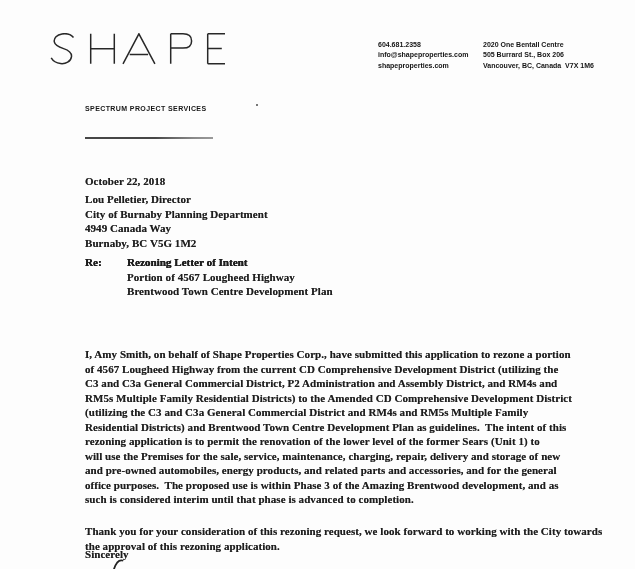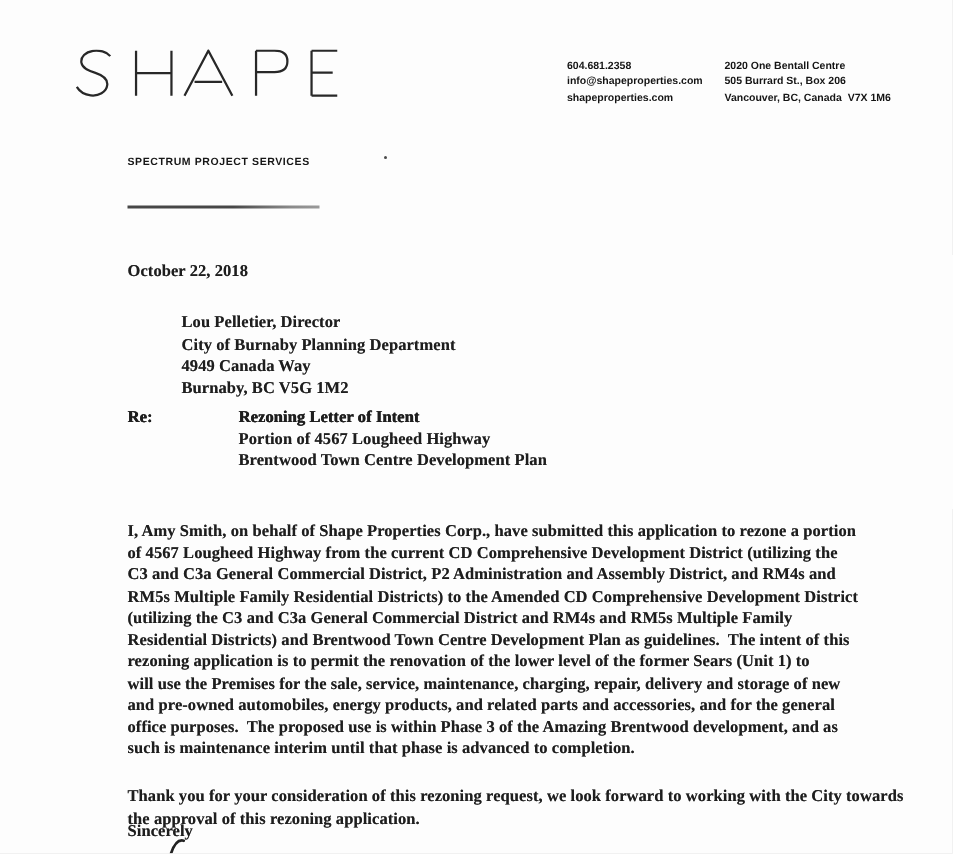--- a/index.html
+++ b/index.html
@@ -40,22 +40,22 @@
   .contact div { white-space:pre; }
   
   .tblock { position:absolute; left:85px; }
   .tline {
     font-size:11px; line-height:14.55px; font-weight:bold;
     letter-spacing:.05px; white-space:pre;
     text-shadow:0 0 .35px rgba(20,20,20,.6);
   }
   .heavy .tline, .tline.heavy { text-shadow:.3px 0 0 #1e1e1e, 0 0 .4px rgba(0,0,0,.65); }
   .date-block      { top:174px; }
-  .recipient-block { top:208px;margin-left:36px; }
-  .re-block        { top:271px; display:flex;gap:32px; }
+  .recipient-block { top:192px; }
+  .re-block        { top:255px; display:flex; }
   .re-label        { width:42px; flex:0 0 42px; }
   .body1-block     { top:347px; }
   .body2-block     { top:524px; }
   .closing-block   { top:547px; }
   .signature { position:absolute; left:112px; top:557px; }
   .signature path { fill:none; stroke:#232323; stroke-width:1.8; stroke-linecap:round; }
 </style>
 </head>
 <body>
 
@@ -116,21 +116,21 @@
     <div class="tline">I, Amy Smith, on behalf of Shape Properties Corp., have submitted this application to rezone a portion</div>
     <div class="tline">of 4567 Lougheed Highway from the current CD Comprehensive Development District (utilizing the</div>
     <div class="tline">C3 and C3a General Commercial District, P2 Administration and Assembly District, and RM4s and</div>
     <div class="tline">RM5s Multiple Family Residential Districts) to the Amended CD Comprehensive Development District</div>
     <div class="tline">(utilizing the C3 and C3a General Commercial District and RM4s and RM5s Multiple Family</div>
     <div class="tline">Residential Districts) and Brentwood Town Centre Development Plan as guidelines.  The intent of this</div>
     <div class="tline">rezoning application is to permit the renovation of the lower level of the former Sears (Unit 1) to</div>
     <div class="tline">will use the Premises for the sale, service, maintenance, charging, repair, delivery and storage of new</div>
     <div class="tline">and pre-owned automobiles, energy products, and related parts and accessories, and for the general</div>
     <div class="tline">office purposes.  The proposed use is within Phase 3 of the Amazing Brentwood development, and as</div>
-    <div class="tline">such is maintenance interim until that phase is advanced to completion.</div>
+    <div class="tline">such is considered interim until that phase is advanced to completion.</div>
   </div>
 
   <div class="tblock body2-block">
     <div class="tline">Thank you for your consideration of this rezoning request, we look forward to working with the City towards</div>
     <div class="tline">the approval of this rezoning application.</div>
   </div>
 
   <div class="tblock closing-block">
     <div class="tline">Sincerely</div>
   </div>

